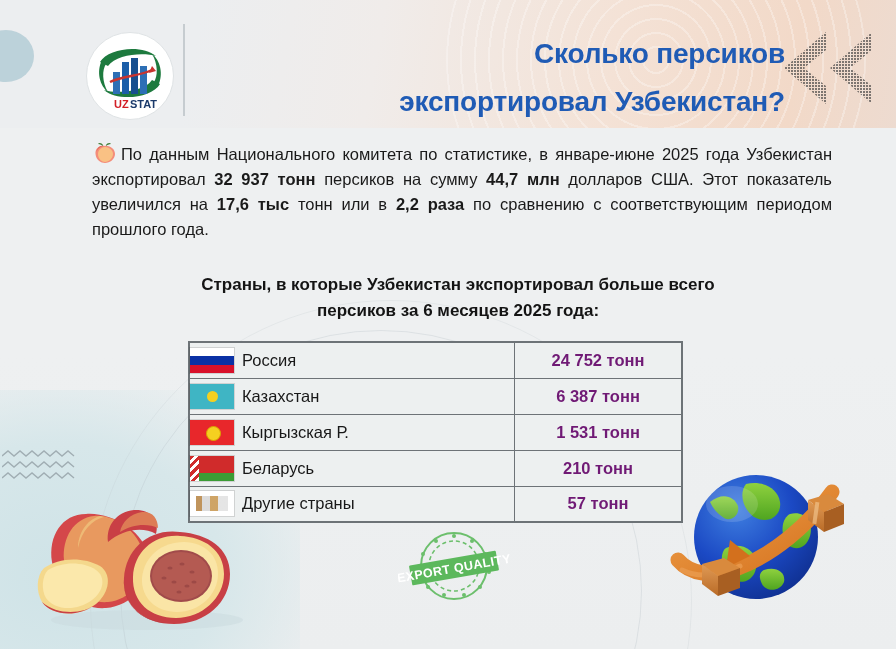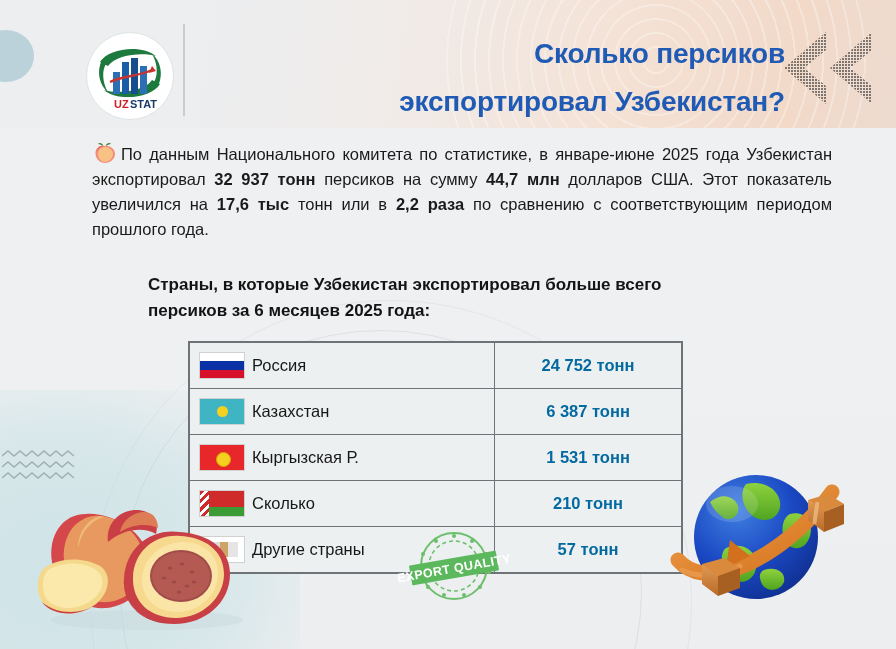--- a/index.html
+++ b/index.html
@@ -76,50 +76,50 @@
     text-align:justify;
   }
   .para b{font-weight:bold;}
   .peach-emoji{
     display:inline-block;width:26px;height:22px;vertical-align:-4px;margin-right:3px;
   }
 
   
   .sec-title{
     position:absolute;left:148px;top:272px;width:620px;
-    font-weight:bold;font-size:17px;line-height:1.55;color:#141414;
+    text-align:center;font-weight:bold;font-size:17px;line-height:1.55;color:#141414;
   }
 
   
   .table{
     position:absolute;left:188px;top:341px;width:495px;
     border:2px solid #6d7377;
     border-collapse:collapse;
     background:#edf0f0;
   }
   .table tr{height:36px;}
   .table td{
     border:1.5px solid #6d7377;
     background:#edf0f0;
-    padding:10px;
+    padding:0;
   }
   .cell-country{
     padding-left:8px;
     font-size:16.5px;color:#181818;
     white-space:nowrap;
   }
   .flagbox{
     display:inline-block;width:44px;height:25px;vertical-align:middle;
     margin-right:8px;position:relative;overflow:hidden;
     box-shadow:0 0 0 1px rgba(0,0,0,.12);
   }
   .cname{display:inline-block;vertical-align:middle;}
   .cell-value{
     width:166px;text-align:center;
-    font-weight:bold;font-size:16.5px;color:#0369a1;
+    font-weight:bold;font-size:16.5px;color:#701a75;
     white-space:nowrap;
   }
 
   
   .f-ru{background:linear-gradient(180deg,#ffffff 0 33.3%,#0a31a5 33.3% 66.6%,#d8112a 66.6% 100%);}
   .f-kz{background:#3fb5c4;}
   .f-kz .sun{position:absolute;left:50%;top:48%;width:11px;height:11px;margin-left:-5px;margin-top:-5px;border-radius:50%;background:#f5d020;}
   .f-kg{background:#e8272b;}
   .f-kg .sun{position:absolute;left:50%;top:50%;width:13px;height:13px;margin-left:-6px;margin-top:-6px;border-radius:50%;background:#f5d020;border:1px solid #d8a400;}
   .f-by{background:linear-gradient(180deg,#d02b2b 0 66%,#3b9c35 66% 100%);}
@@ -225,21 +225,21 @@
         <td class="cell-value">6 387 тонн</td>
       </tr>
       <tr>
         <td class="cell-country">
           <span class="flagbox f-kg"><span class="sun"></span></span><span class="cname">Кыргызская Р.</span>
         </td>
         <td class="cell-value">1 531 тонн</td>
       </tr>
       <tr>
         <td class="cell-country">
-          <span class="flagbox f-by"><span class="orn"></span></span><span class="cname">Сколько</span>
+          <span class="flagbox f-by"><span class="orn"></span></span><span class="cname">Беларусь</span>
         </td>
         <td class="cell-value">210 тонн</td>
       </tr>
       <tr>
         <td class="cell-country">
           <span class="flagbox f-other"><span class="map"></span></span><span class="cname">Другие страны</span>
         </td>
         <td class="cell-value">57 тонн</td>
       </tr>
     </tbody>

